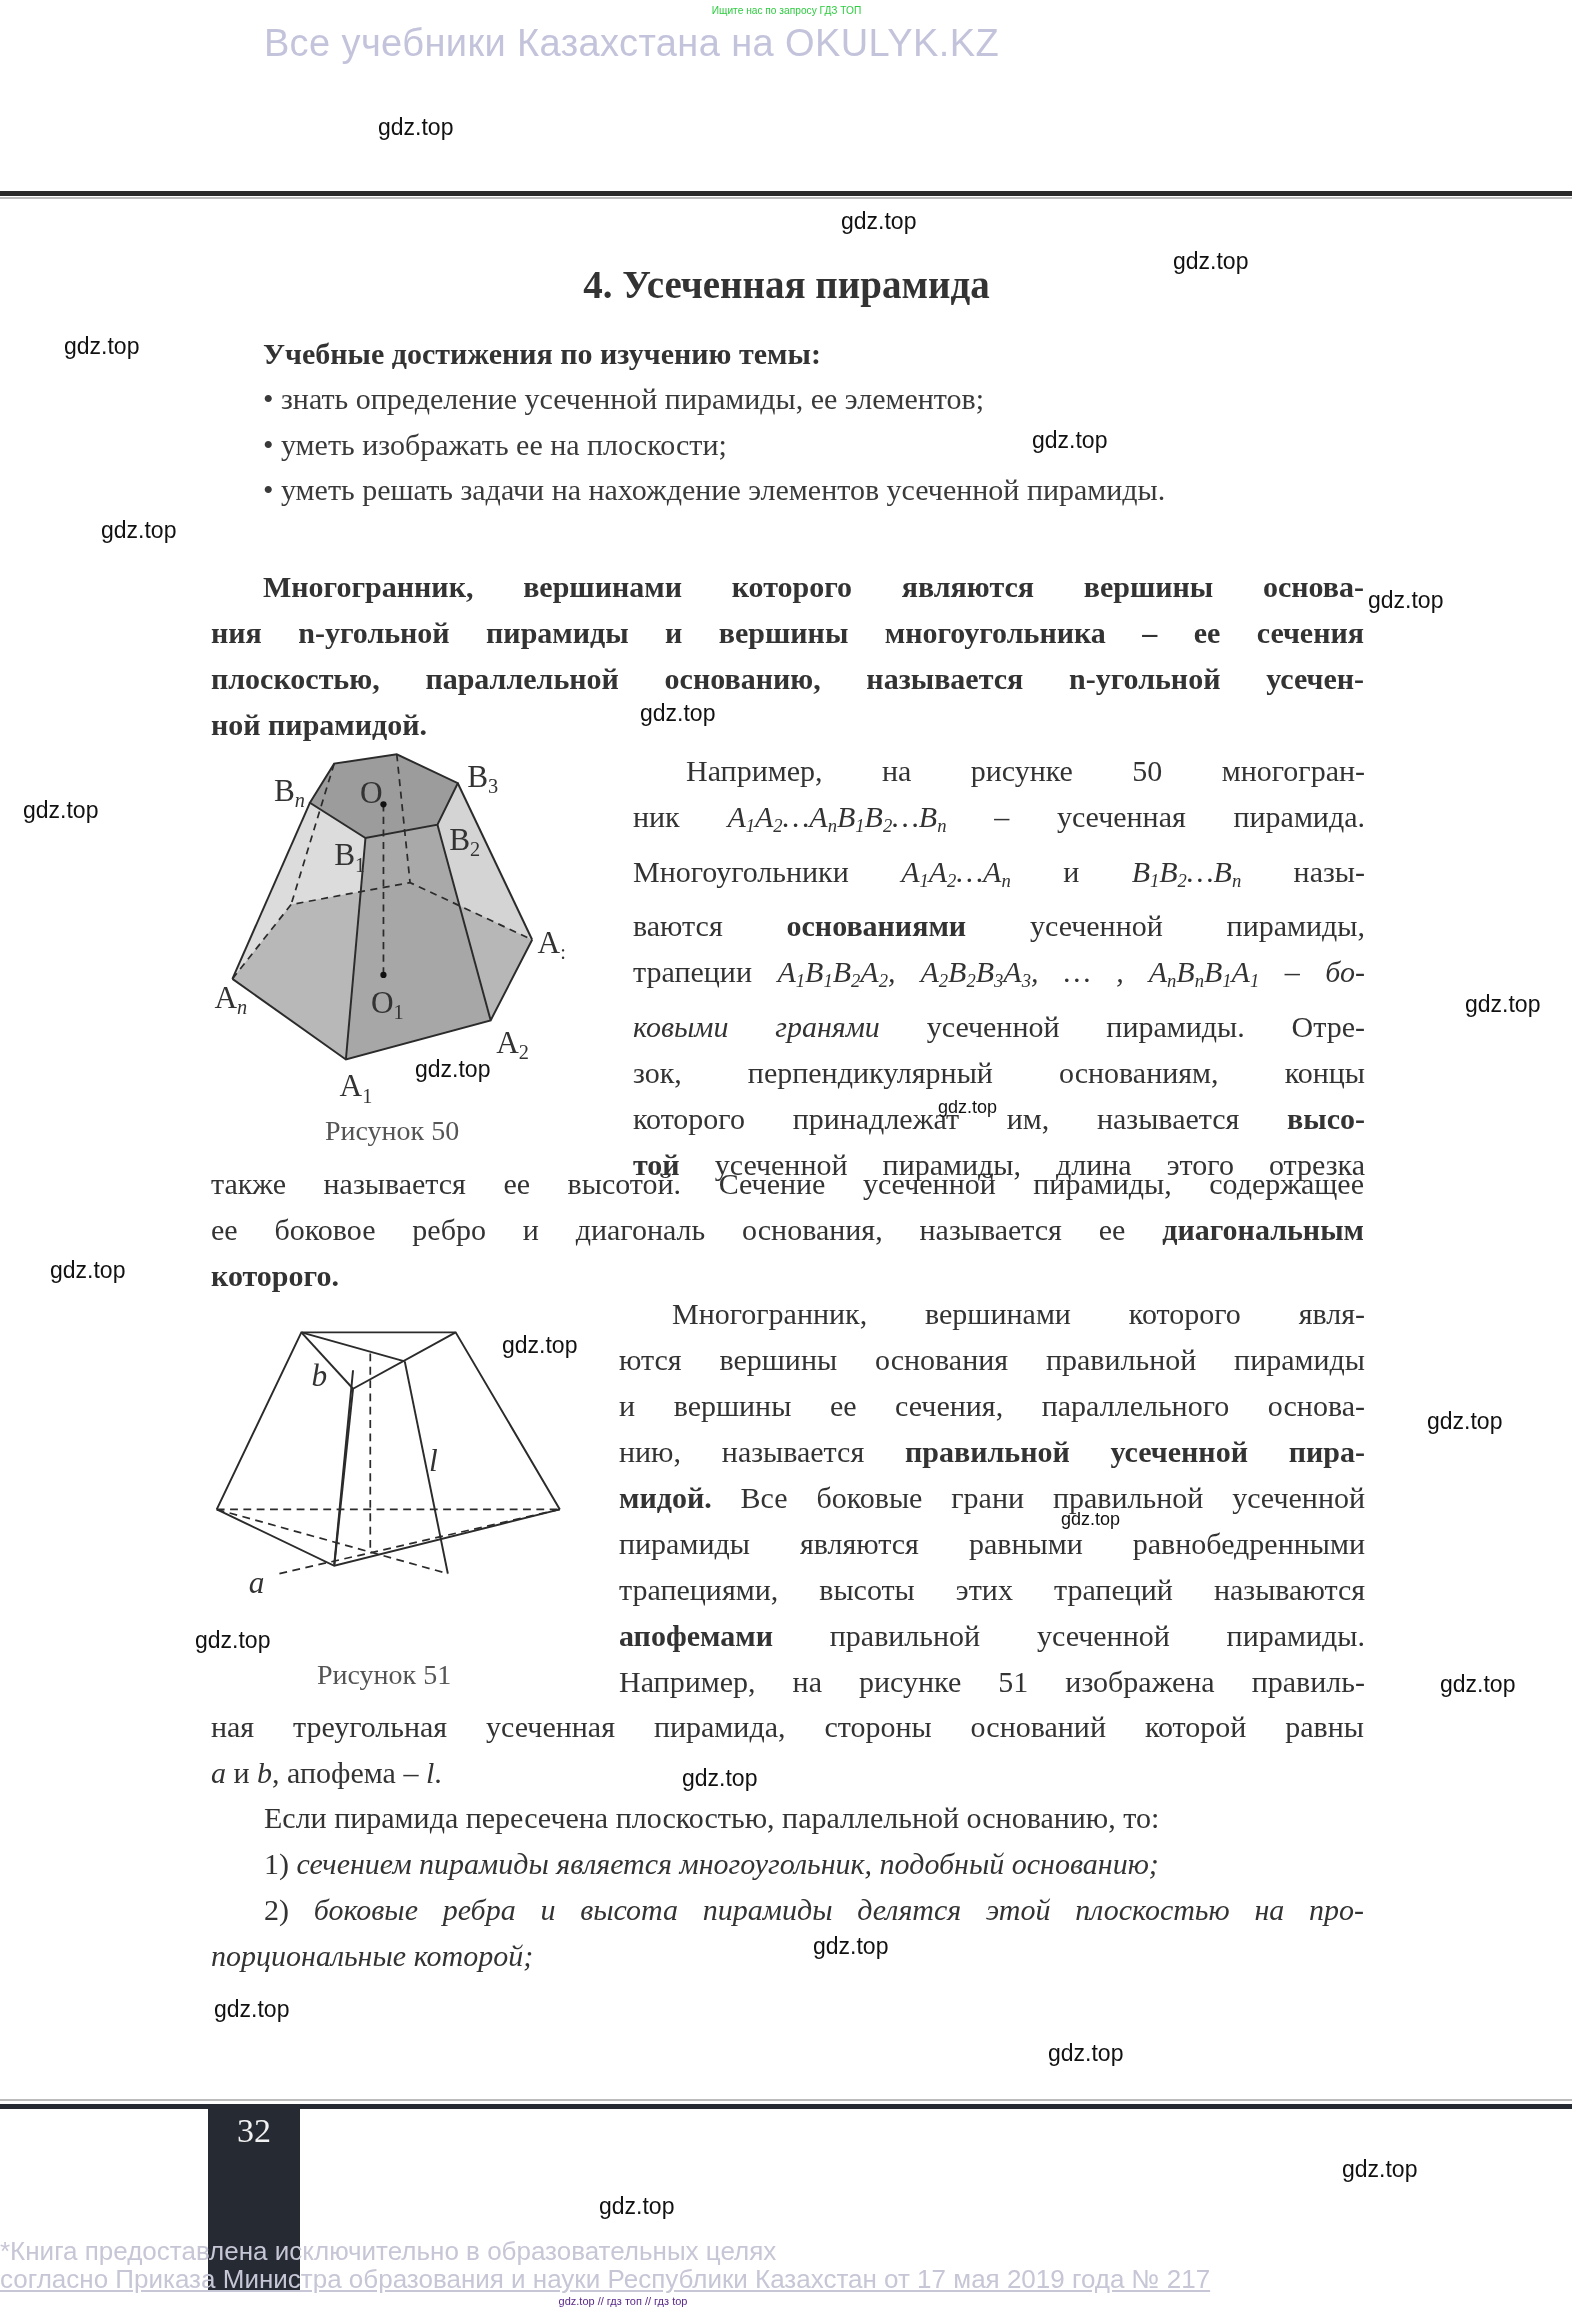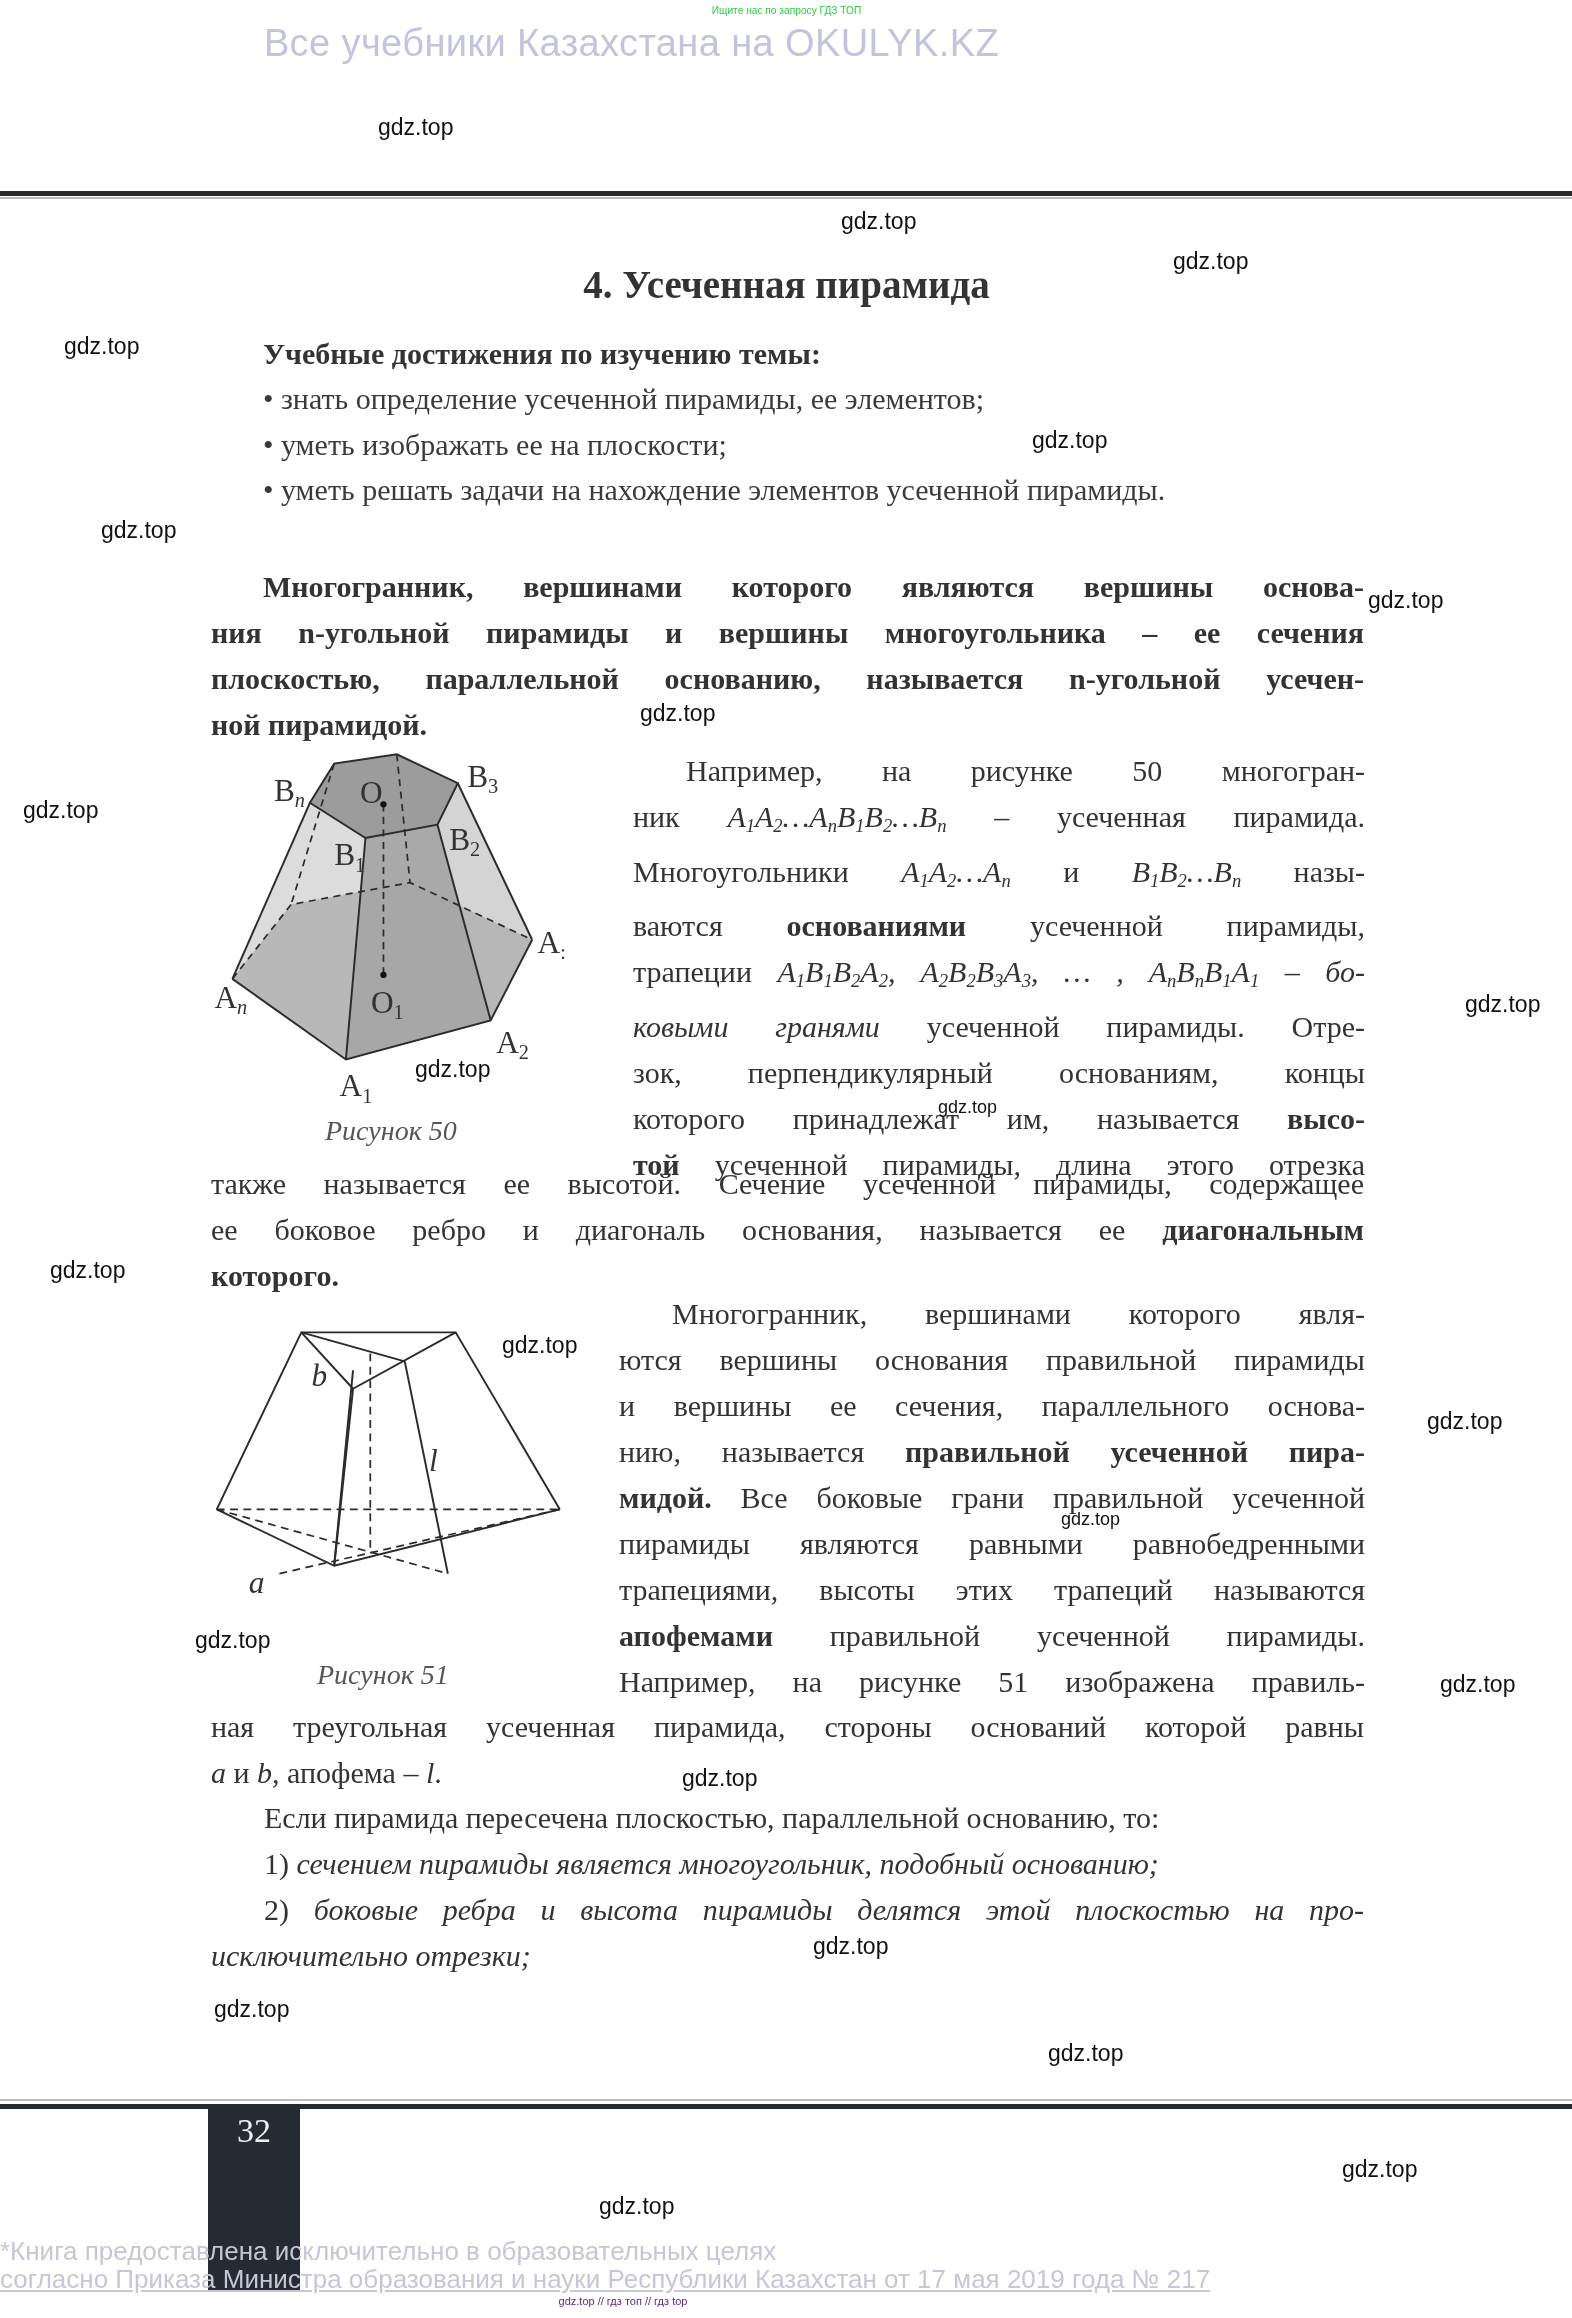--- a/index.html
+++ b/index.html
@@ -17,21 +17,21 @@
   .page-num { left: 208px; top: 2112px; width: 92px; text-align: center; color: #f2f2f2; font-size: 34px; }
 
   .h-title { left: 0; width: 1573px; top: 262px; text-align: center; font-weight: bold; font-size: 39px; color: #333; }
   .goals-head { left: 263px; top: 337px; font-weight: bold; font-size: 30px; color: #333; }
   .goal { left: 263px; font-size: 30px; color: #3a3a3a; white-space: nowrap; }
   .para { font-size: 30px; line-height: 46px; color: #333; text-align: justify; }
   .para .ln { display: block; white-space: nowrap; text-align-last: justify; text-align: justify; }
   .para .ln.last { text-align-last: left; }
   .bold { font-weight: bold; }
   .it { font-style: italic; }
-  .caption { font-style: italic; font-size: 28px; color: #555; }
+  .caption { font-size: 28px; color: #555; }
   .fig { }
   .legal { left: 0; width: 1573px; text-align: left; font-family: "Liberation Sans", sans-serif; font-size: 26px; color: #c6c6d6; }
   .legal-sm { left: 0; width: 1246px; top: 2295px; text-align: center; font-family: "Liberation Sans", sans-serif; font-size: 11px; color: #5a2a8a; }
   sub { font-size: 62%; vertical-align: -0.25em; }
 </style>
 </head>
 <body>
 
 <div class="abs top-note">Ищите нас по запросу ГДЗ ТОП</div>
 <div class="abs site-title">Все учебники Казахстана на OKULYK.KZ</div>
@@ -148,21 +148,21 @@
 </div>
 <div class="abs para" style="left:211px; top:1704px; width:1153px;">
   <span class="ln">ная треугольная усеченная пирамида, стороны оснований которой равны</span>
   <span class="ln last"><span class="it">a</span><span> и </span><span class="it">b</span><span>, апофема – </span><span class="it">l</span><span>.</span></span>
 </div>
 
 <div class="abs para" style="left:211px; top:1795px; width:1153px;">
   <span class="ln last" style="padding-left:53px">Если пирамида пересечена плоскостью, параллельной основанию, то:</span>
   <span class="ln last" style="padding-left:53px"><span>1) </span><span class="it">сечением пирамиды является многоугольник, подобный основанию;</span></span>
   <span class="ln" style="padding-left:53px"><span>2) </span><span class="it">боковые ребра и высота пирамиды делятся этой плоскостью на про-</span></span>
-  <span class="ln last it">исключительно отрезки;</span>
+  <span class="ln last it">порциональные которой;</span>
 </div>
 
 <div class="abs rule-bot1"></div>
 <div class="abs rule-bot2"></div>
 <div class="abs page-tab"></div>
 <div class="abs page-num">32</div>
 <div class="abs legal" style="top:2236px;">*Книга предоставлена исключительно в образовательных целях</div>
 <div class="abs legal" style="top:2264px;text-decoration:underline;">согласно Приказа Министра образования и науки Республики Казахстан от 17 мая 2019 года № 217</div>
 <div class="abs legal-sm">gdz.top // гдз топ // гдз top</div>
 

